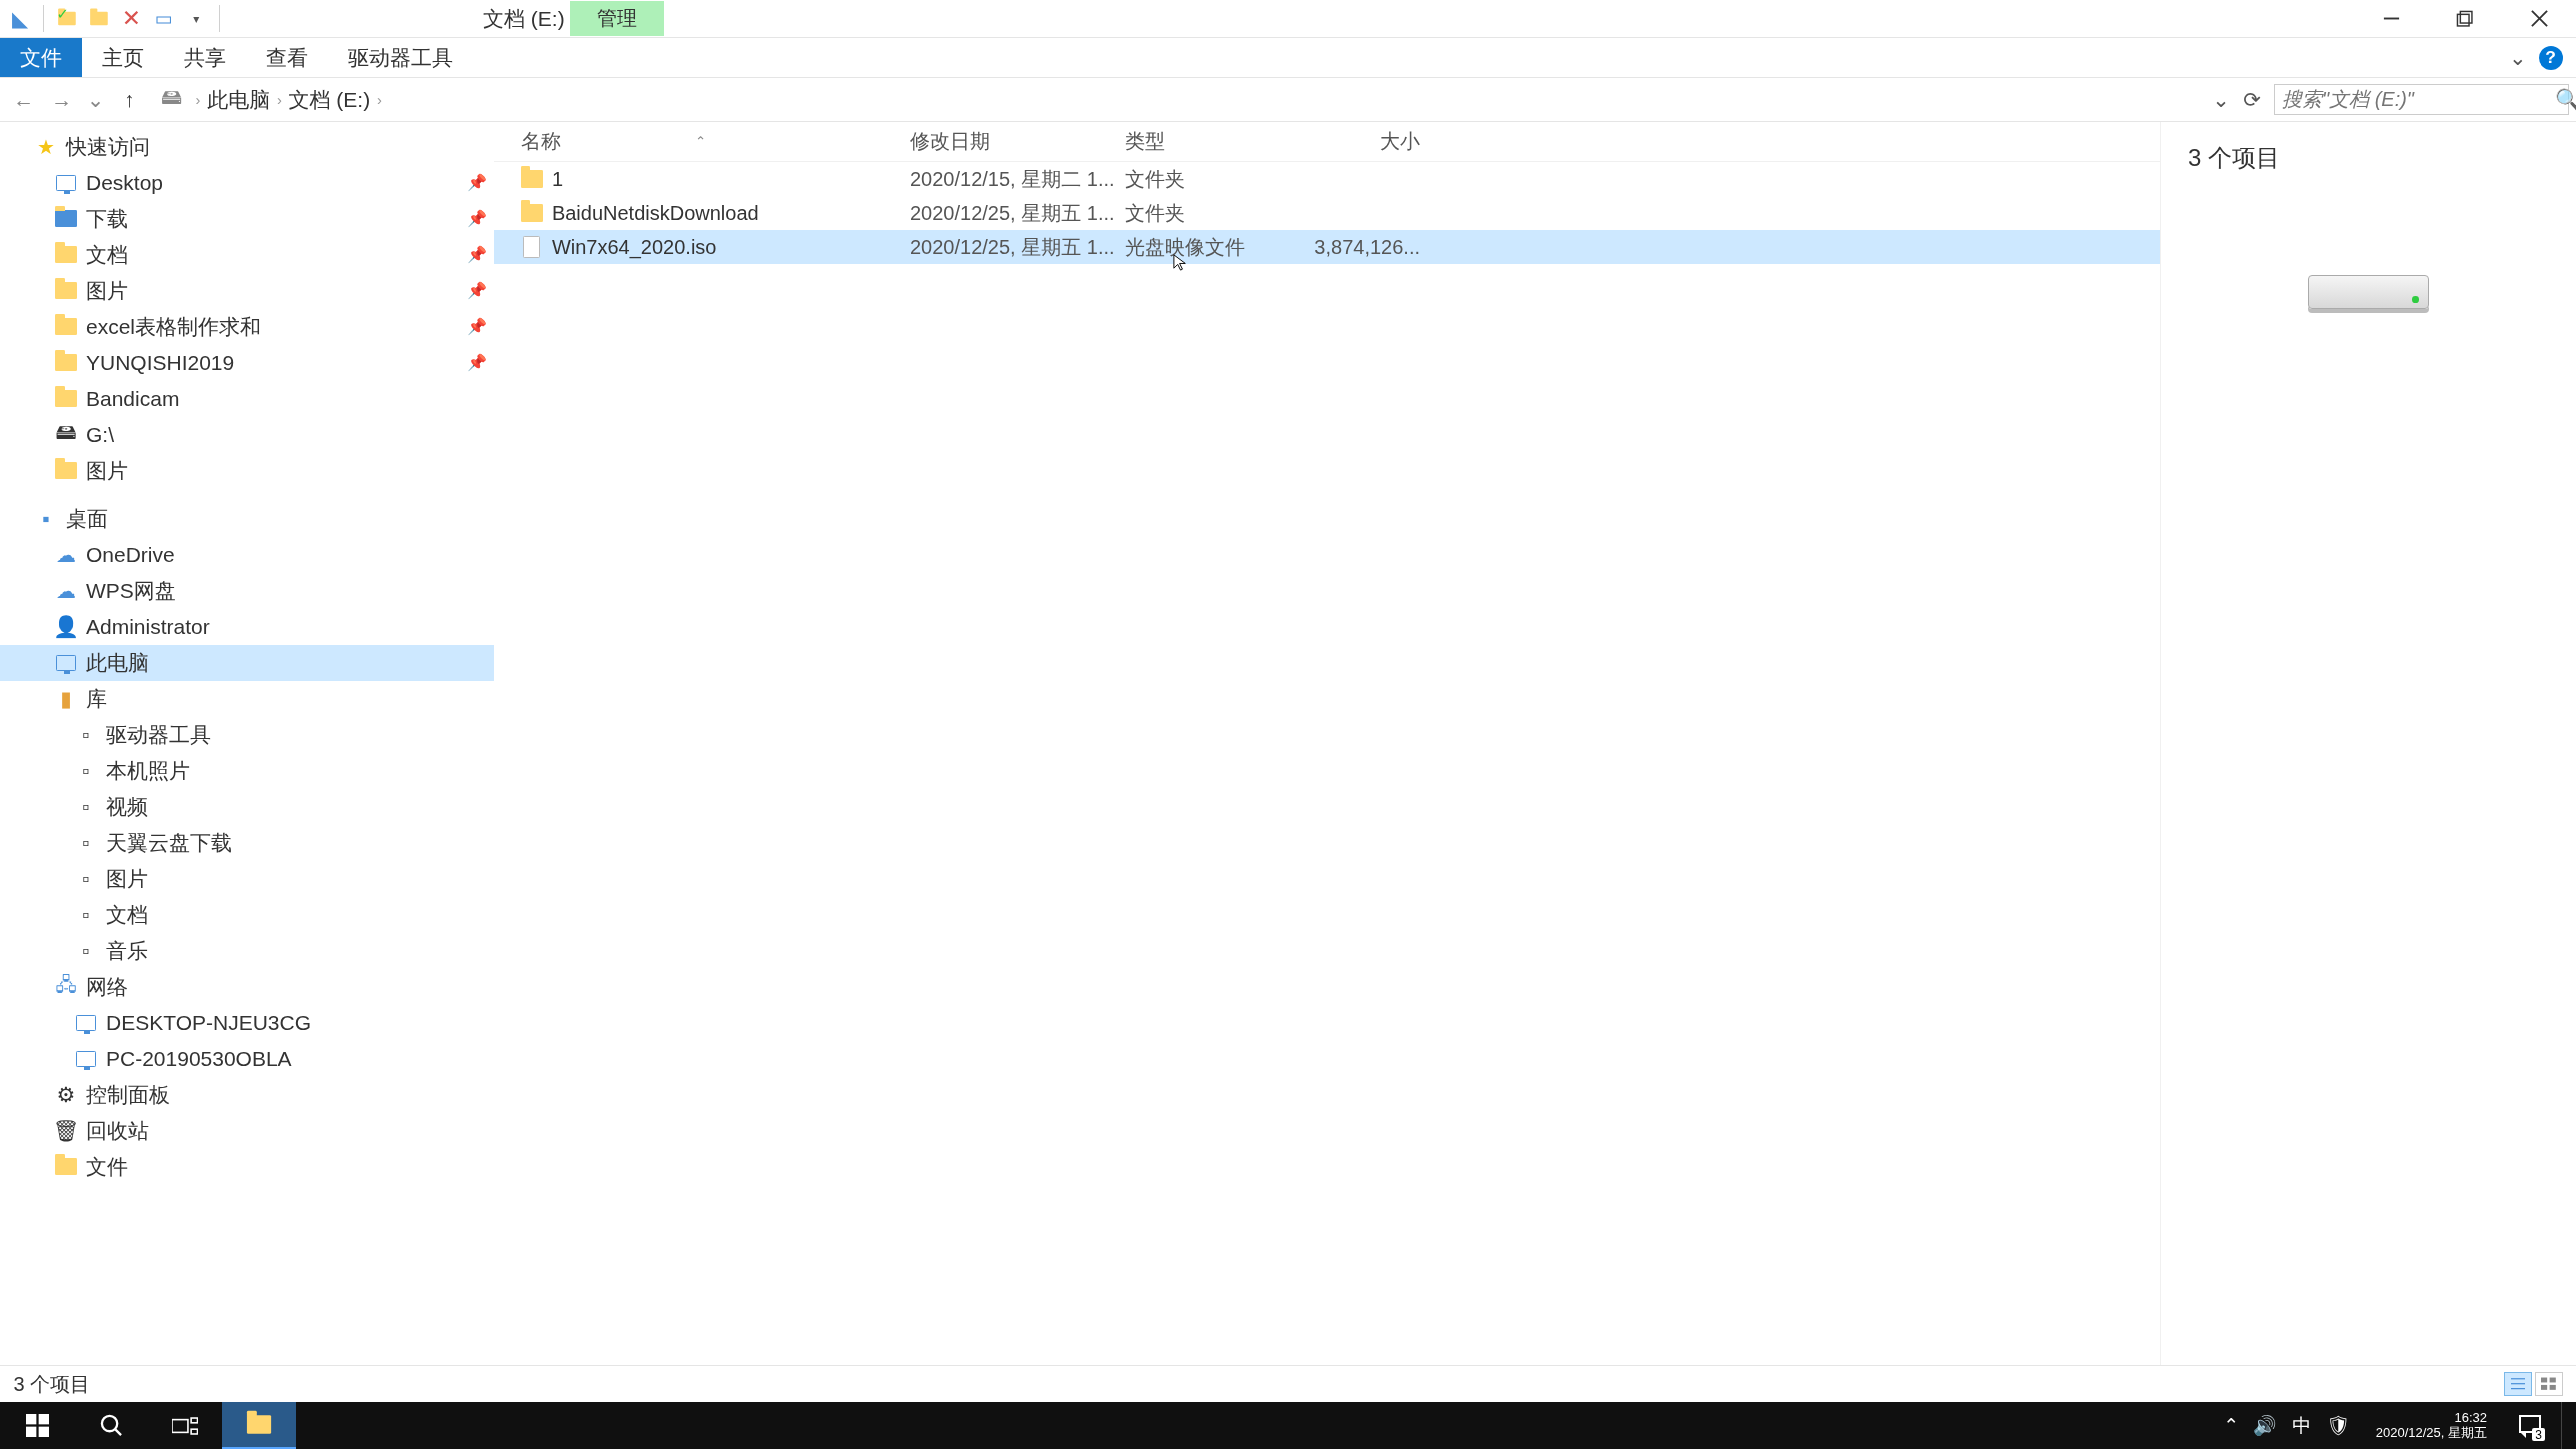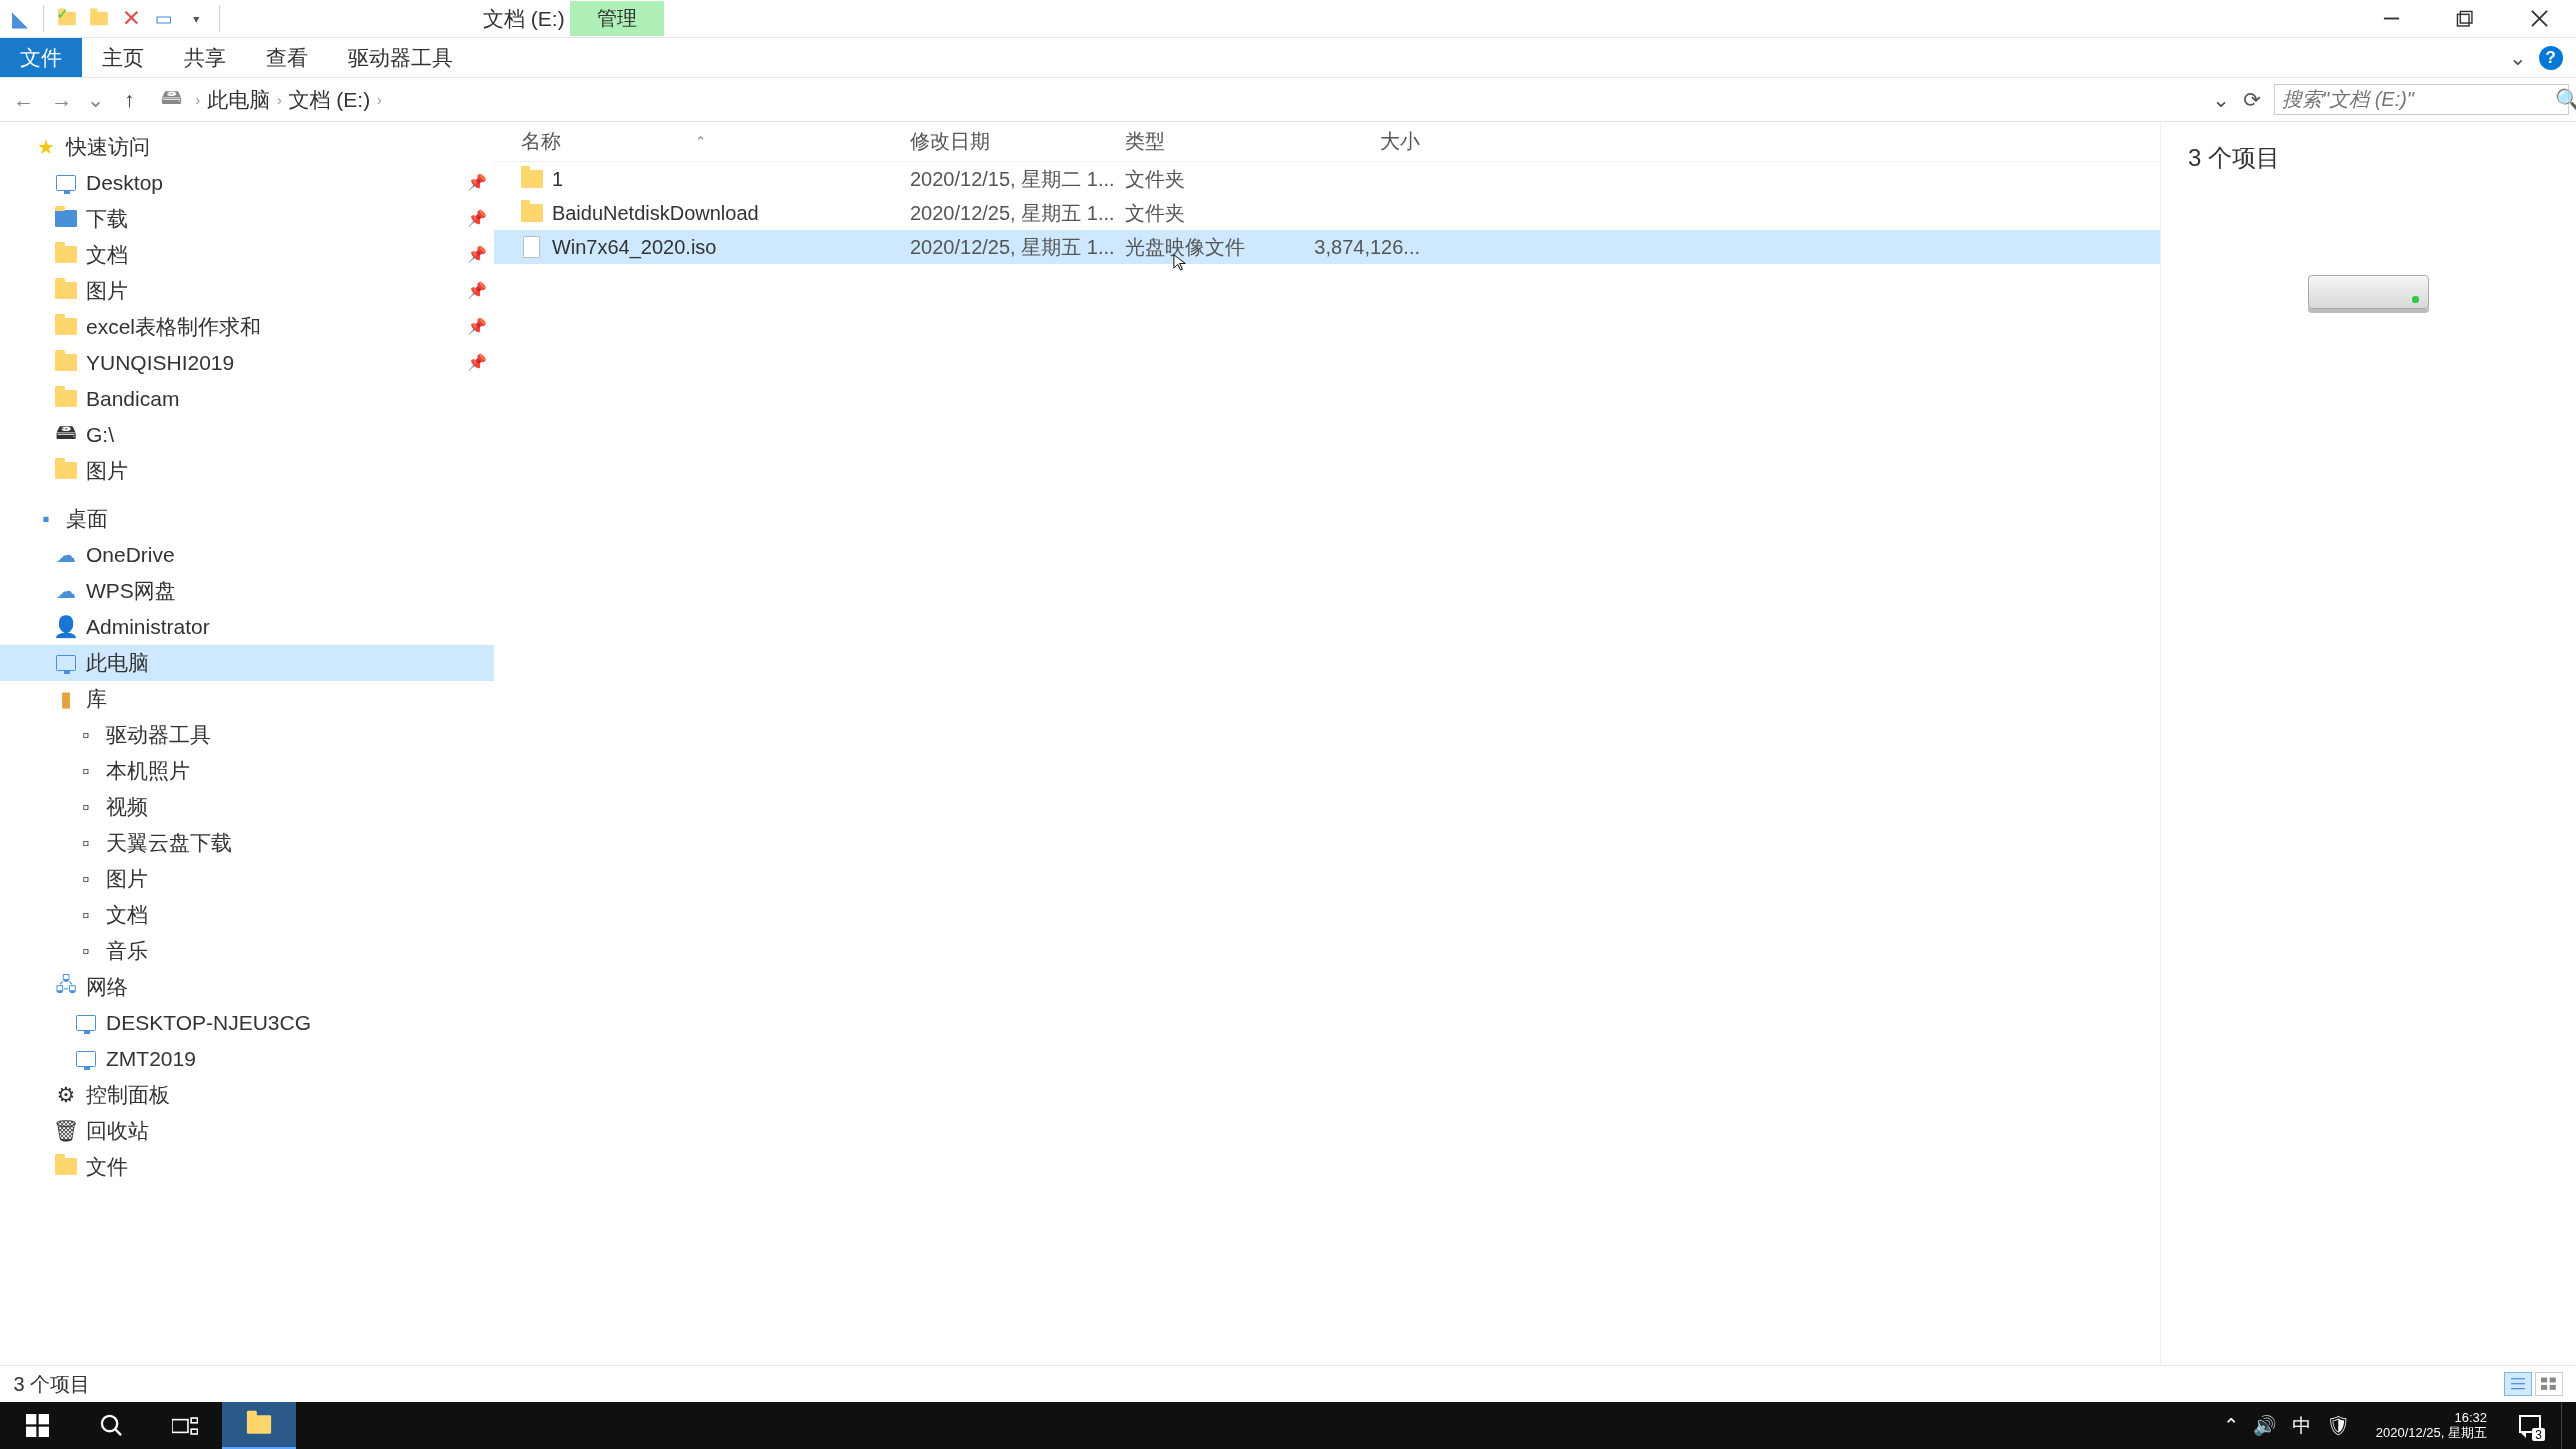--- a/index.html
+++ b/index.html
@@ -313,21 +313,21 @@
     <div class="np-item depth2">
         <span class="np-icon">
           <span class="ico-monitor"></span>
         </span>
         <span>DESKTOP-NJEU3CG</span>
       </div>
     <div class="np-item depth2">
         <span class="np-icon">
           <span class="ico-monitor"></span>
         </span>
-        <span>ZMT2019</span>
+        <span>PC-20190530OBLA</span>
       </div>
     <div class="np-item depth1">
         <span class="np-icon">⚙</span>
         <span>控制面板</span>
       </div>
     <div class="np-item depth1">
         <span class="np-icon">🗑</span>
         <span>回收站</span>
       </div>
     <div class="np-item depth1">

